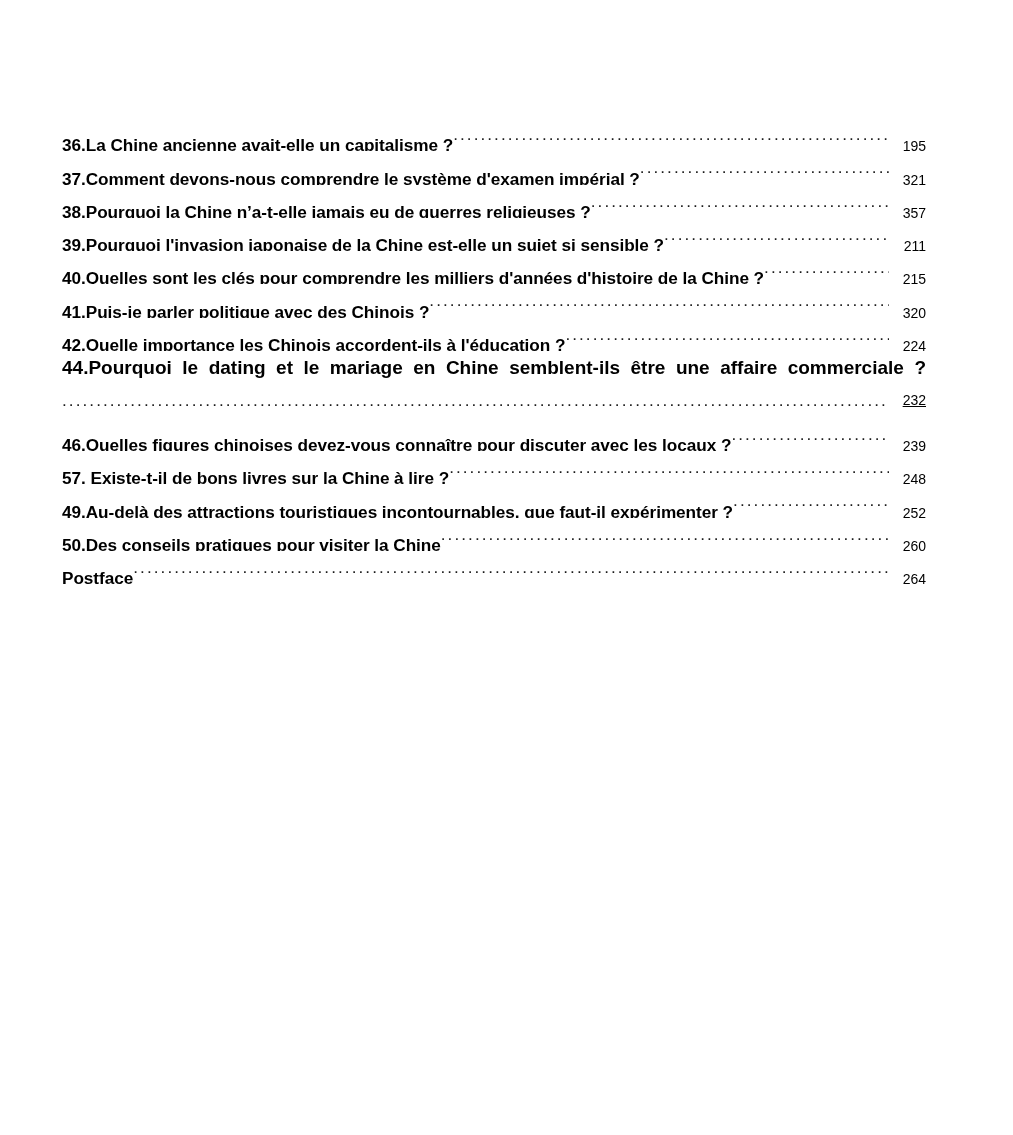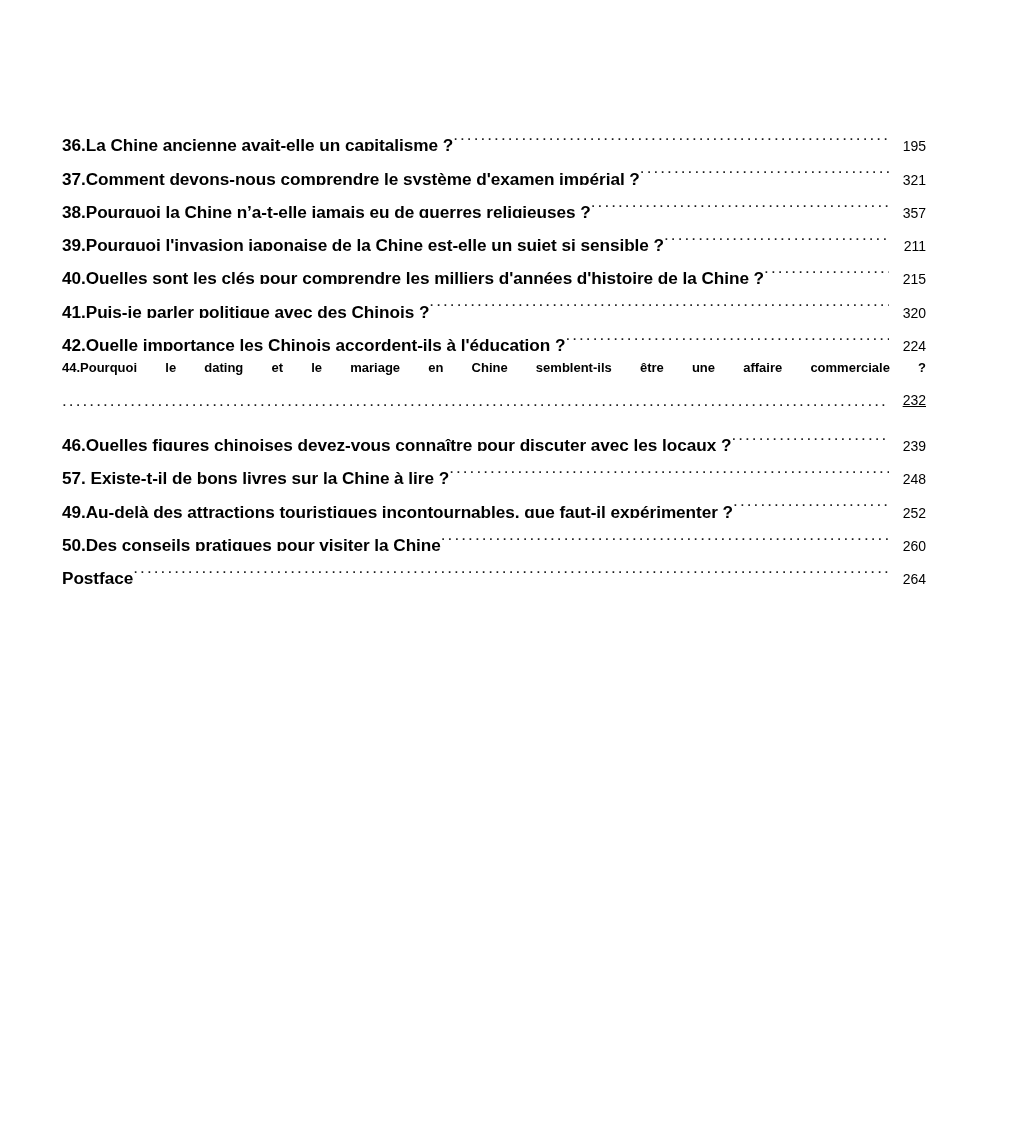--- a/index.html
+++ b/index.html
@@ -87,21 +87,21 @@
 
   
   .toc-entry-wrap {
     width: 100%;
     height: 33.3px;
     line-height: 33.3px;
     overflow: hidden;
   }
   .toc-wrap-line {
     font-weight: bold;
-    font-size: 13px;
+    font-size: 19px;
     text-align: justify;
     text-align-last: justify;
     white-space: normal;
     width: 100%;
     height: 33.3px;
     line-height: 33.3px;
     overflow: hidden;
   }
 
   

